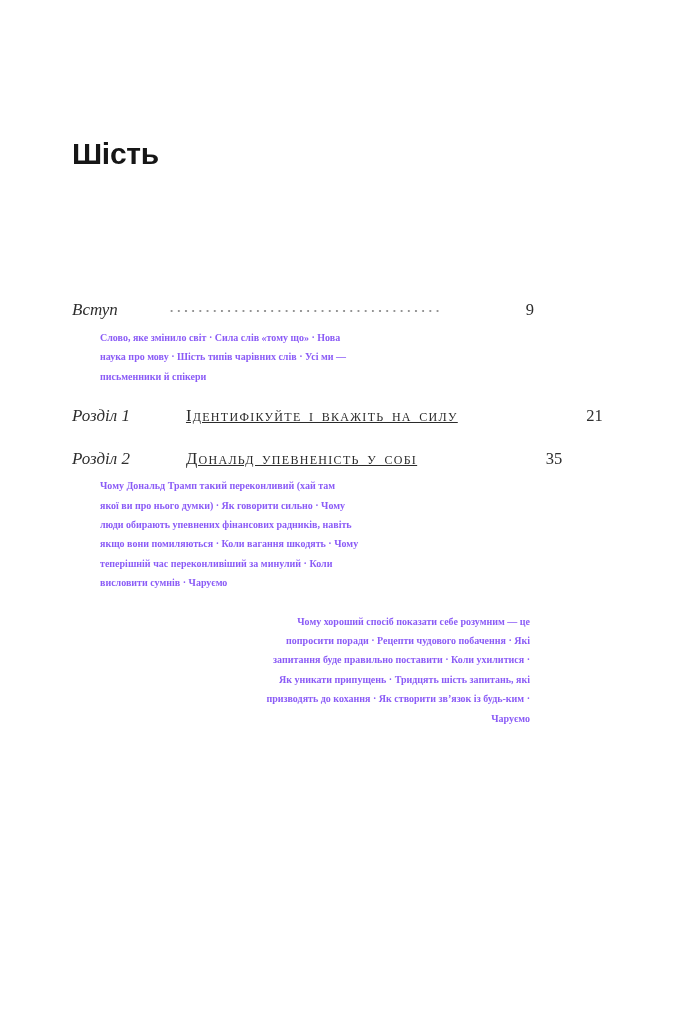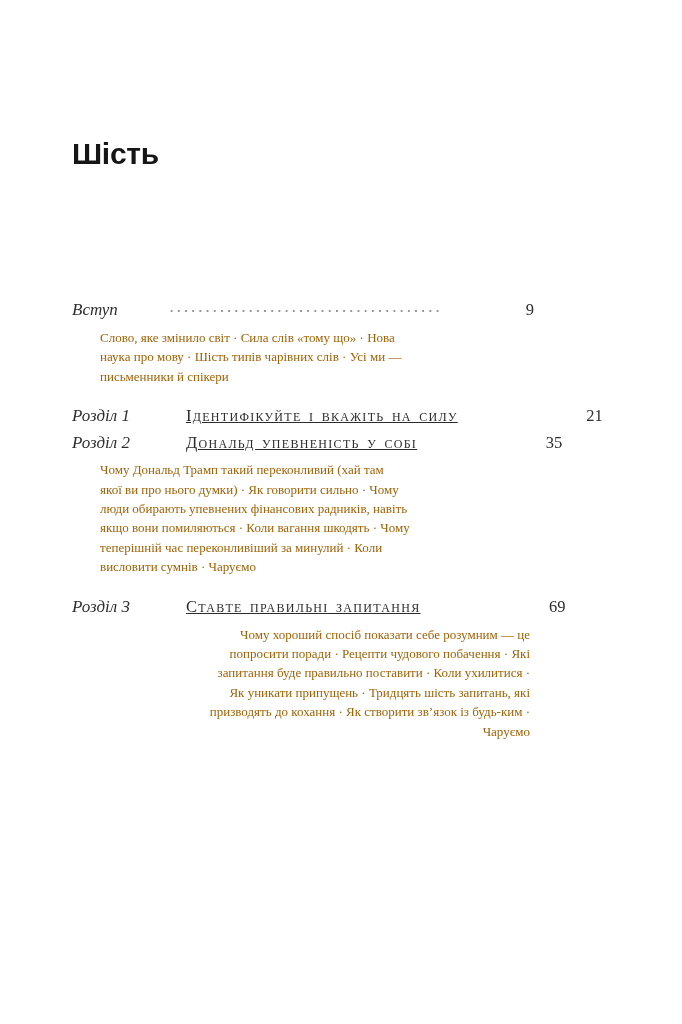--- a/index.html
+++ b/index.html
@@ -70,28 +70,29 @@
   .page-num {
     flex: 0 0 54px;
     width: 54px;
     text-align: right;
     font-size: 16.5px;
     color: #2e2e2e;
   }
   .entry-desc {
     margin: 7px 0 0 28px;
     width: 430px;
-    font-size: 13px;
+    font-size: 10px;
     line-height: 19.4px;
-    color: #a16207;
+    color: #8b5cf6;
     white-space: pre-line;
+    font-weight: bold;
   }
   .entry-intro     { margin-top: 131px; }
   .entry-chapter-1 { margin-top: 19px; }
-  .entry-chapter-2 { margin-top: 6px; }
+  .entry-chapter-2 { margin-top: 22px; }
   .entry-chapter-3 { margin-top: 19px; }
   .entry-intro .entry-desc { margin-top: 8px; }
   .entry-chapter-3 .entry-desc { margin-top: 8px; text-align: right; }
 </style>
 </head>
 <body>
 
 <div class="page">
 
   <h1 class="page-title">Шість</h1>
@@ -127,26 +128,20 @@
       </div>
       <p class="entry-desc">Чому Дональд Трамп такий переконливий (хай там
 якої ви про нього думки) · Як говорити сильно · Чому
 люди обирають упевнених фінансових радників, навіть
 якщо вони помиляються · Коли вагання шкодять · Чому
 теперішній час переконливіший за минулий · Коли
 висловити сумнів · Чаруємо</p>
     </section>
 
     <section class="entry entry-chapter-3">
-      <div class="entry-row">
-        <span class="entry-label">Розділ 3</span>
-        <span class="chapter-title">Ставте правильні запитання</span>
-        <span class="leader"></span>
-        <span class="page-num">69</span>
-      </div>
       <p class="entry-desc">Чому хороший спосіб показати себе розумним — це
 попросити поради · Рецепти чудового побачення · Які
 запитання буде правильно поставити · Коли ухилитися ·
 Як уникати припущень · Тридцять шість запитань, які
 призводять до кохання · Як створити зв’язок із будь-ким ·
 Чаруємо</p>
     </section>
 
   </div>
 </div>

